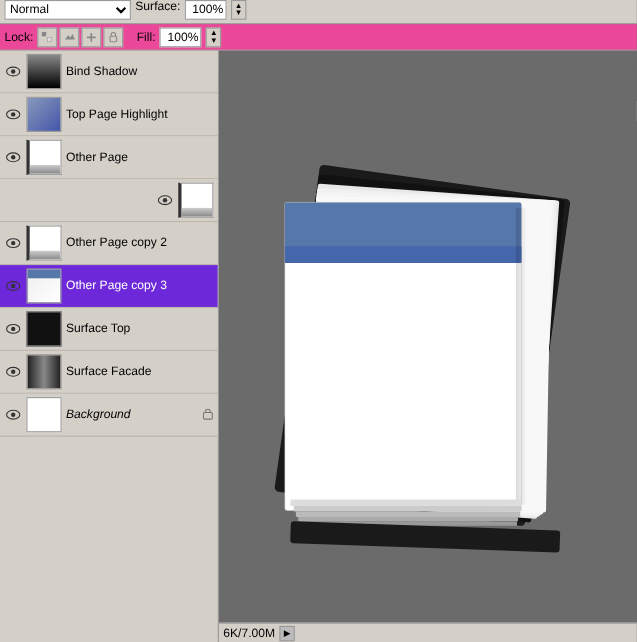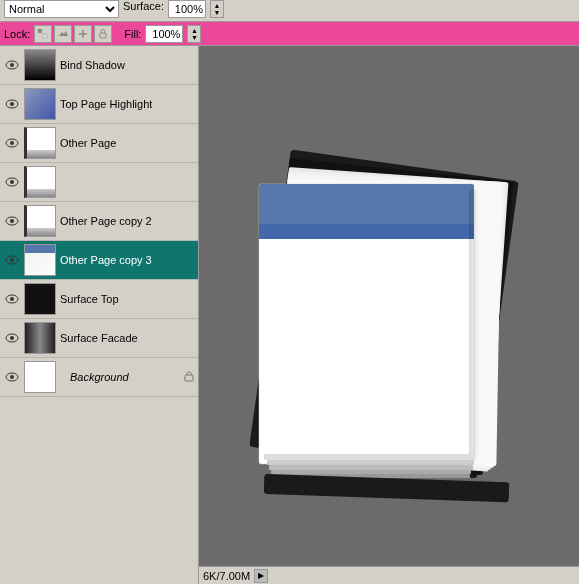--- a/index.html
+++ b/index.html
@@ -143,23 +143,24 @@
 
     .layer-item {
       display: flex;
       align-items: center;
       height: 39px;
       padding: 0 4px;
       border-bottom: 1px solid #b8b4ac;
       cursor: pointer;
       background: #d4d0c8;
       gap: 4px;
+      justify-content: flex-end;
     }
     .layer-item.active {
-      background: #0f766e;
+      background: #6d28d9;
     }
     .layer-item.active .layer-name {
       color: #fff;
     }
 
     .eye-icon {
       width: 16px;
       height: 16px;
       display: flex;
       align-items: center;
@@ -182,21 +183,20 @@
     .layer-name {
       font-size: 11px;
       color: #000;
       flex: 1;
       white-space: nowrap;
       overflow: hidden;
       text-overflow: ellipsis;
     }
     .layer-name.italic {
       font-style: italic;
-      margin-left: 10px;
     }
 
     .lock-badge {
       font-size: 10px;
       color: #555;
     }
 
     
     .canvas-area {
       flex: 1;

